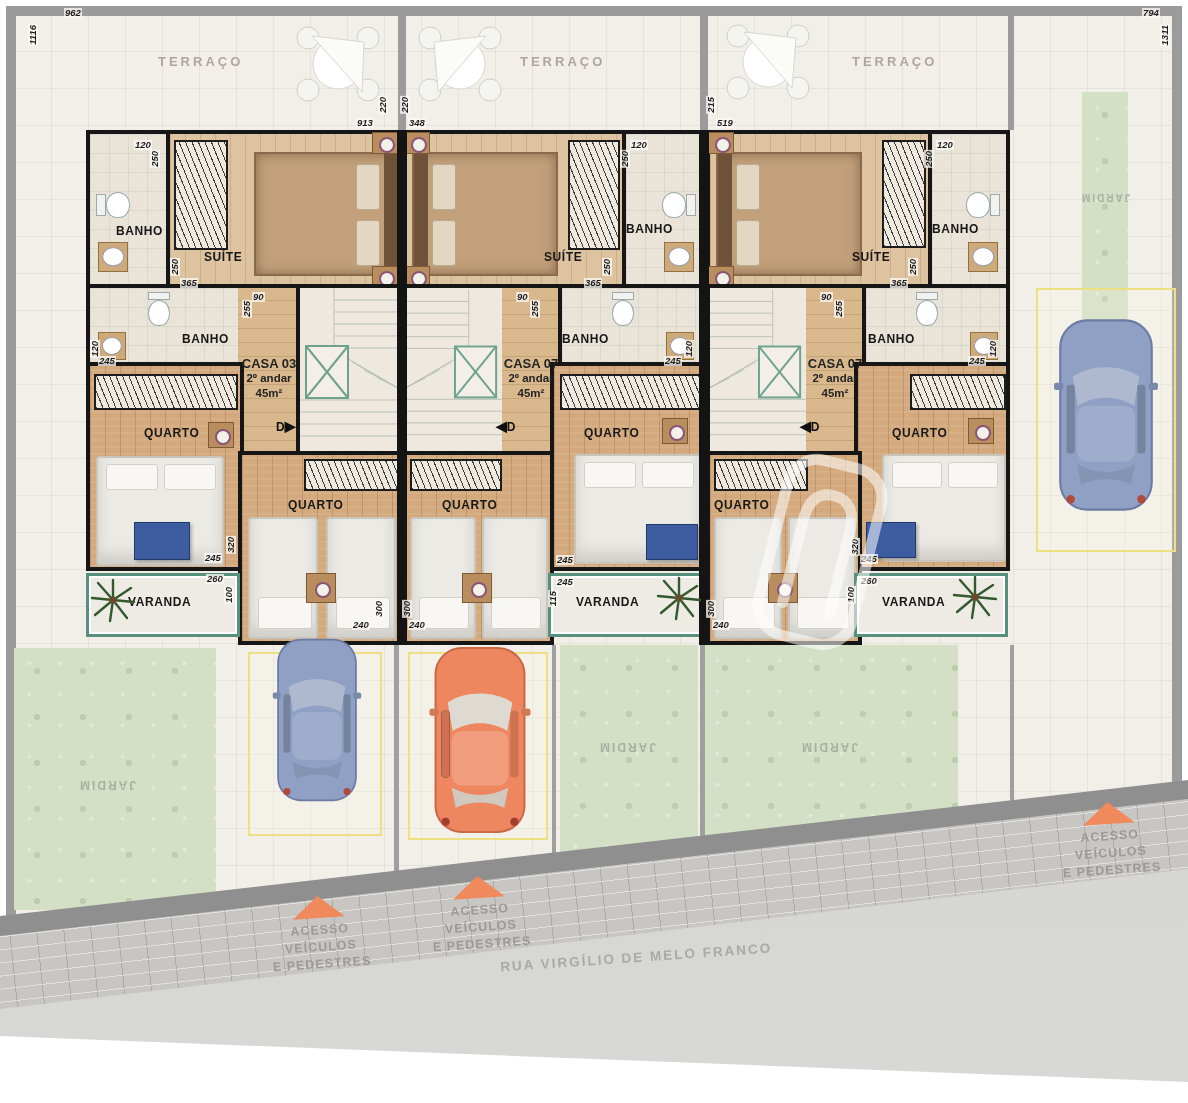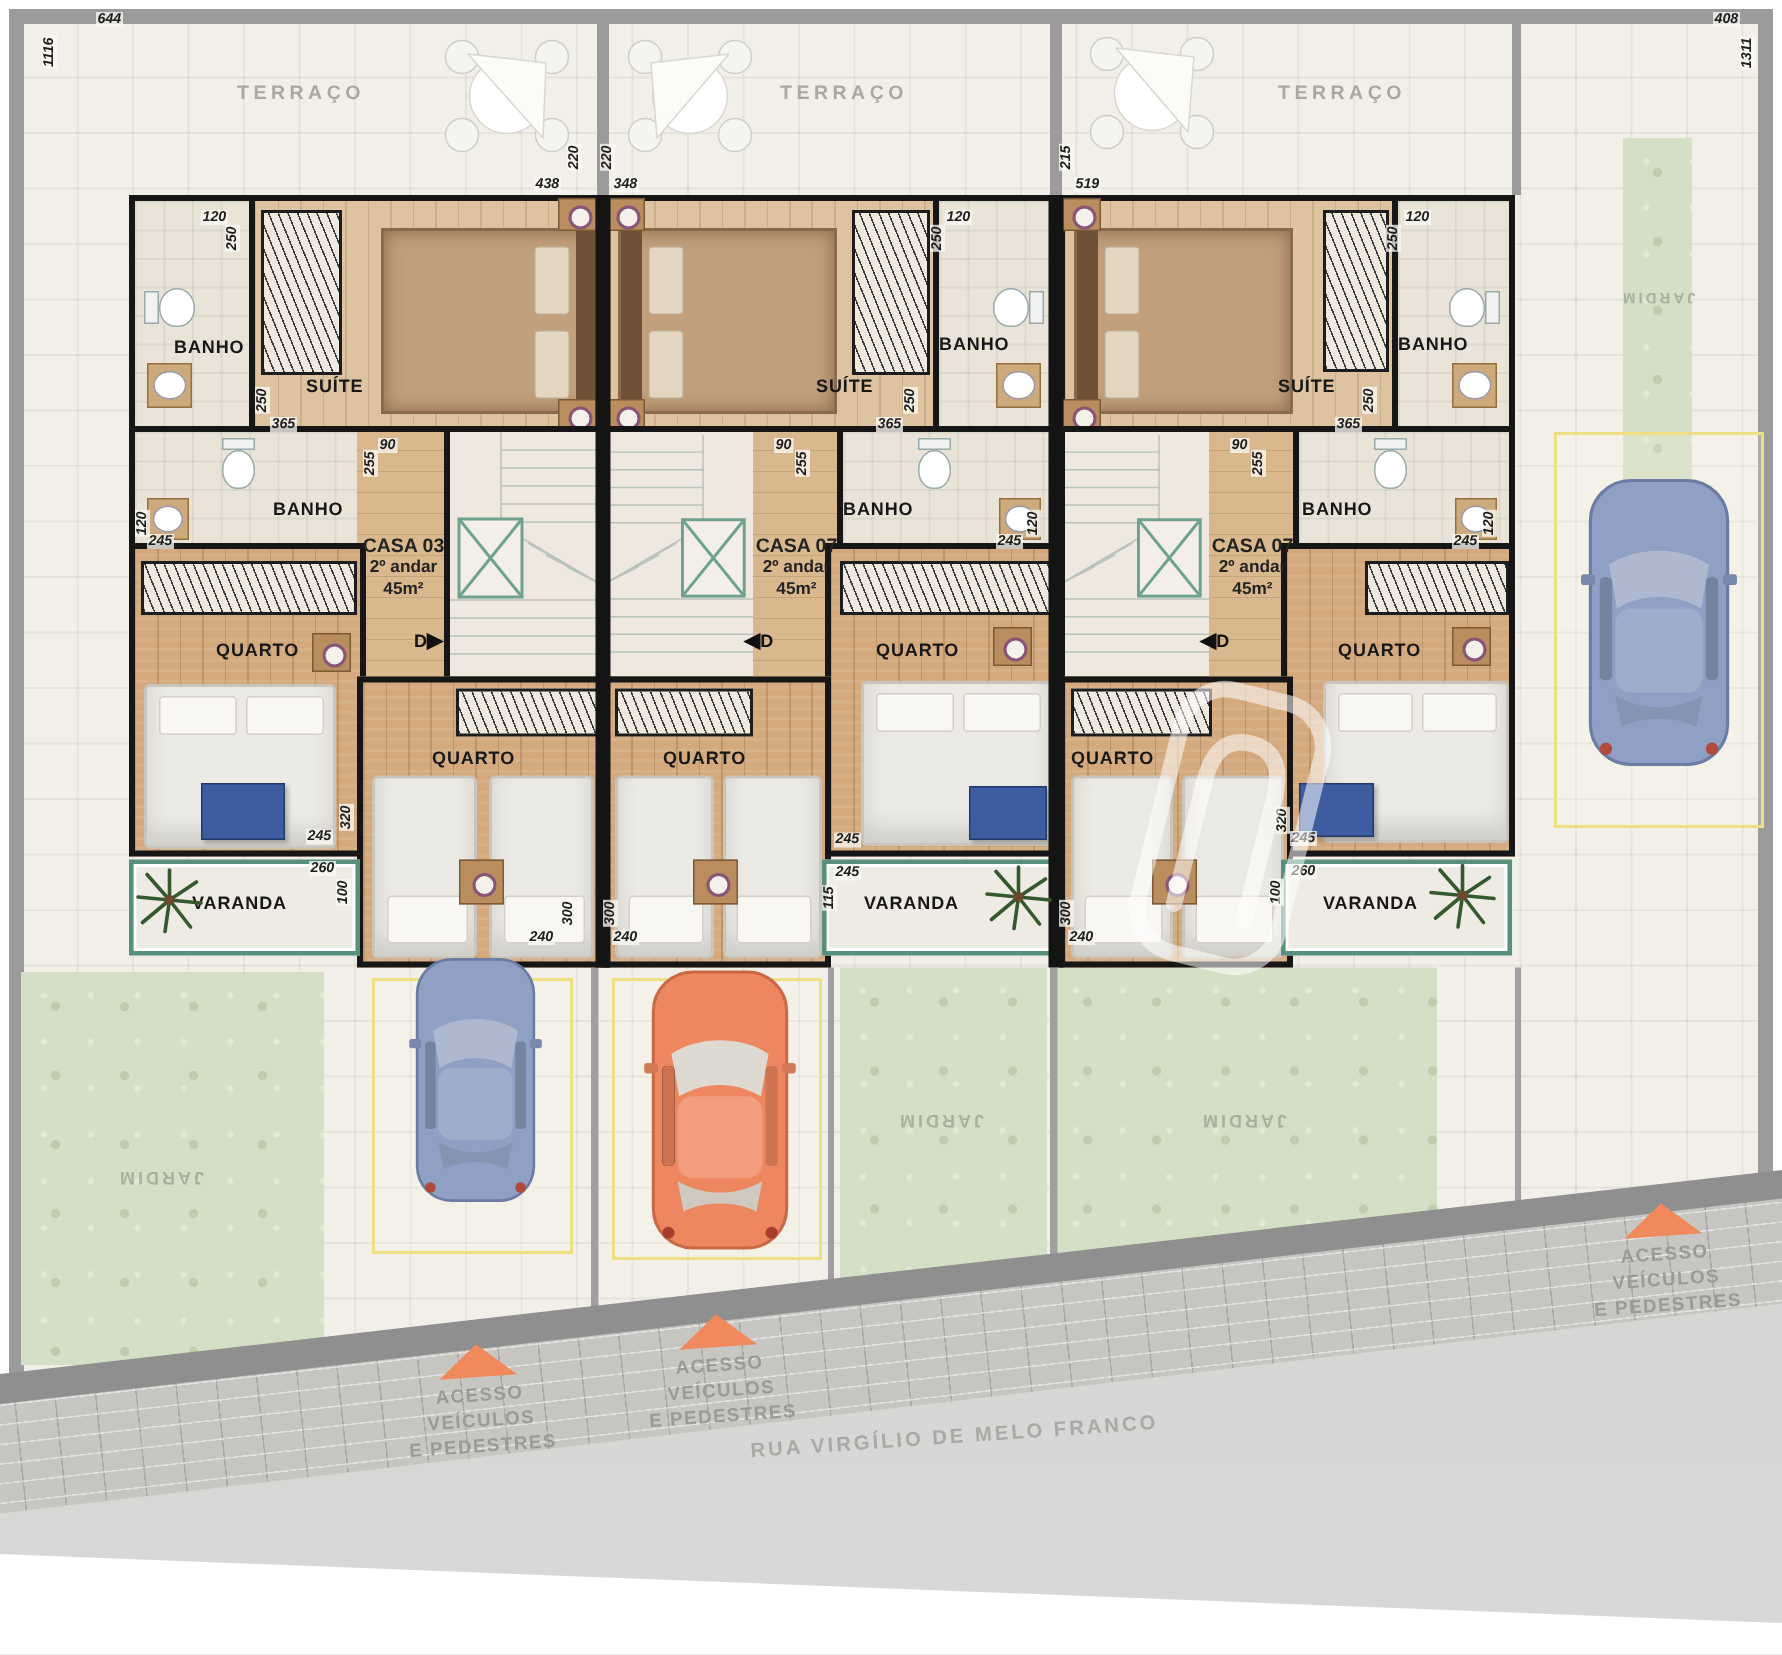--- a/index.html
+++ b/index.html
@@ -460,26 +460,26 @@
   <span class="lb" style="left:144px;top:426px">QUARTO</span>
   <span class="lb" style="left:584px;top:426px">QUARTO</span>
   <span class="lb" style="left:892px;top:426px">QUARTO</span>
   <span class="lb" style="left:288px;top:498px">QUARTO</span>
   <span class="lb" style="left:442px;top:498px">QUARTO</span>
   <span class="lb" style="left:714px;top:498px">QUARTO</span>
   <span class="lb" style="left:128px;top:595px">VARANDA</span>
   <span class="lb" style="left:576px;top:595px">VARANDA</span>
   <span class="lb" style="left:882px;top:595px">VARANDA</span>
 
-  <i class="dim" style="left:64px;top:8px">644</i>
+  <i class="dim" style="left:64px;top:8px">962</i>
   <i class="dim dv" style="left:28px;top:24px">1116</i>
-  <i class="dim" style="left:1142px;top:8px">408</i>
+  <i class="dim" style="left:1142px;top:8px">794</i>
   <i class="dim dv" style="left:1160px;top:24px">1311</i>
   <i class="dim dv" style="left:378px;top:96px">220</i>
-  <i class="dim" style="left:356px;top:118px">438</i>
+  <i class="dim" style="left:356px;top:118px">913</i>
   <i class="dim dv" style="left:400px;top:96px">220</i>
   <i class="dim" style="left:408px;top:118px">348</i>
   <i class="dim dv" style="left:706px;top:96px">215</i>
   <i class="dim" style="left:716px;top:118px">519</i>
   <i class="dim" style="left:134px;top:140px">120</i>
   <i class="dim dv" style="left:150px;top:150px">250</i>
   <i class="dim dv" style="left:170px;top:258px">250</i>
   <i class="dim" style="left:180px;top:278px">365</i>
   <i class="dim" style="left:630px;top:140px">120</i>
   <i class="dim dv" style="left:620px;top:150px">250</i>

